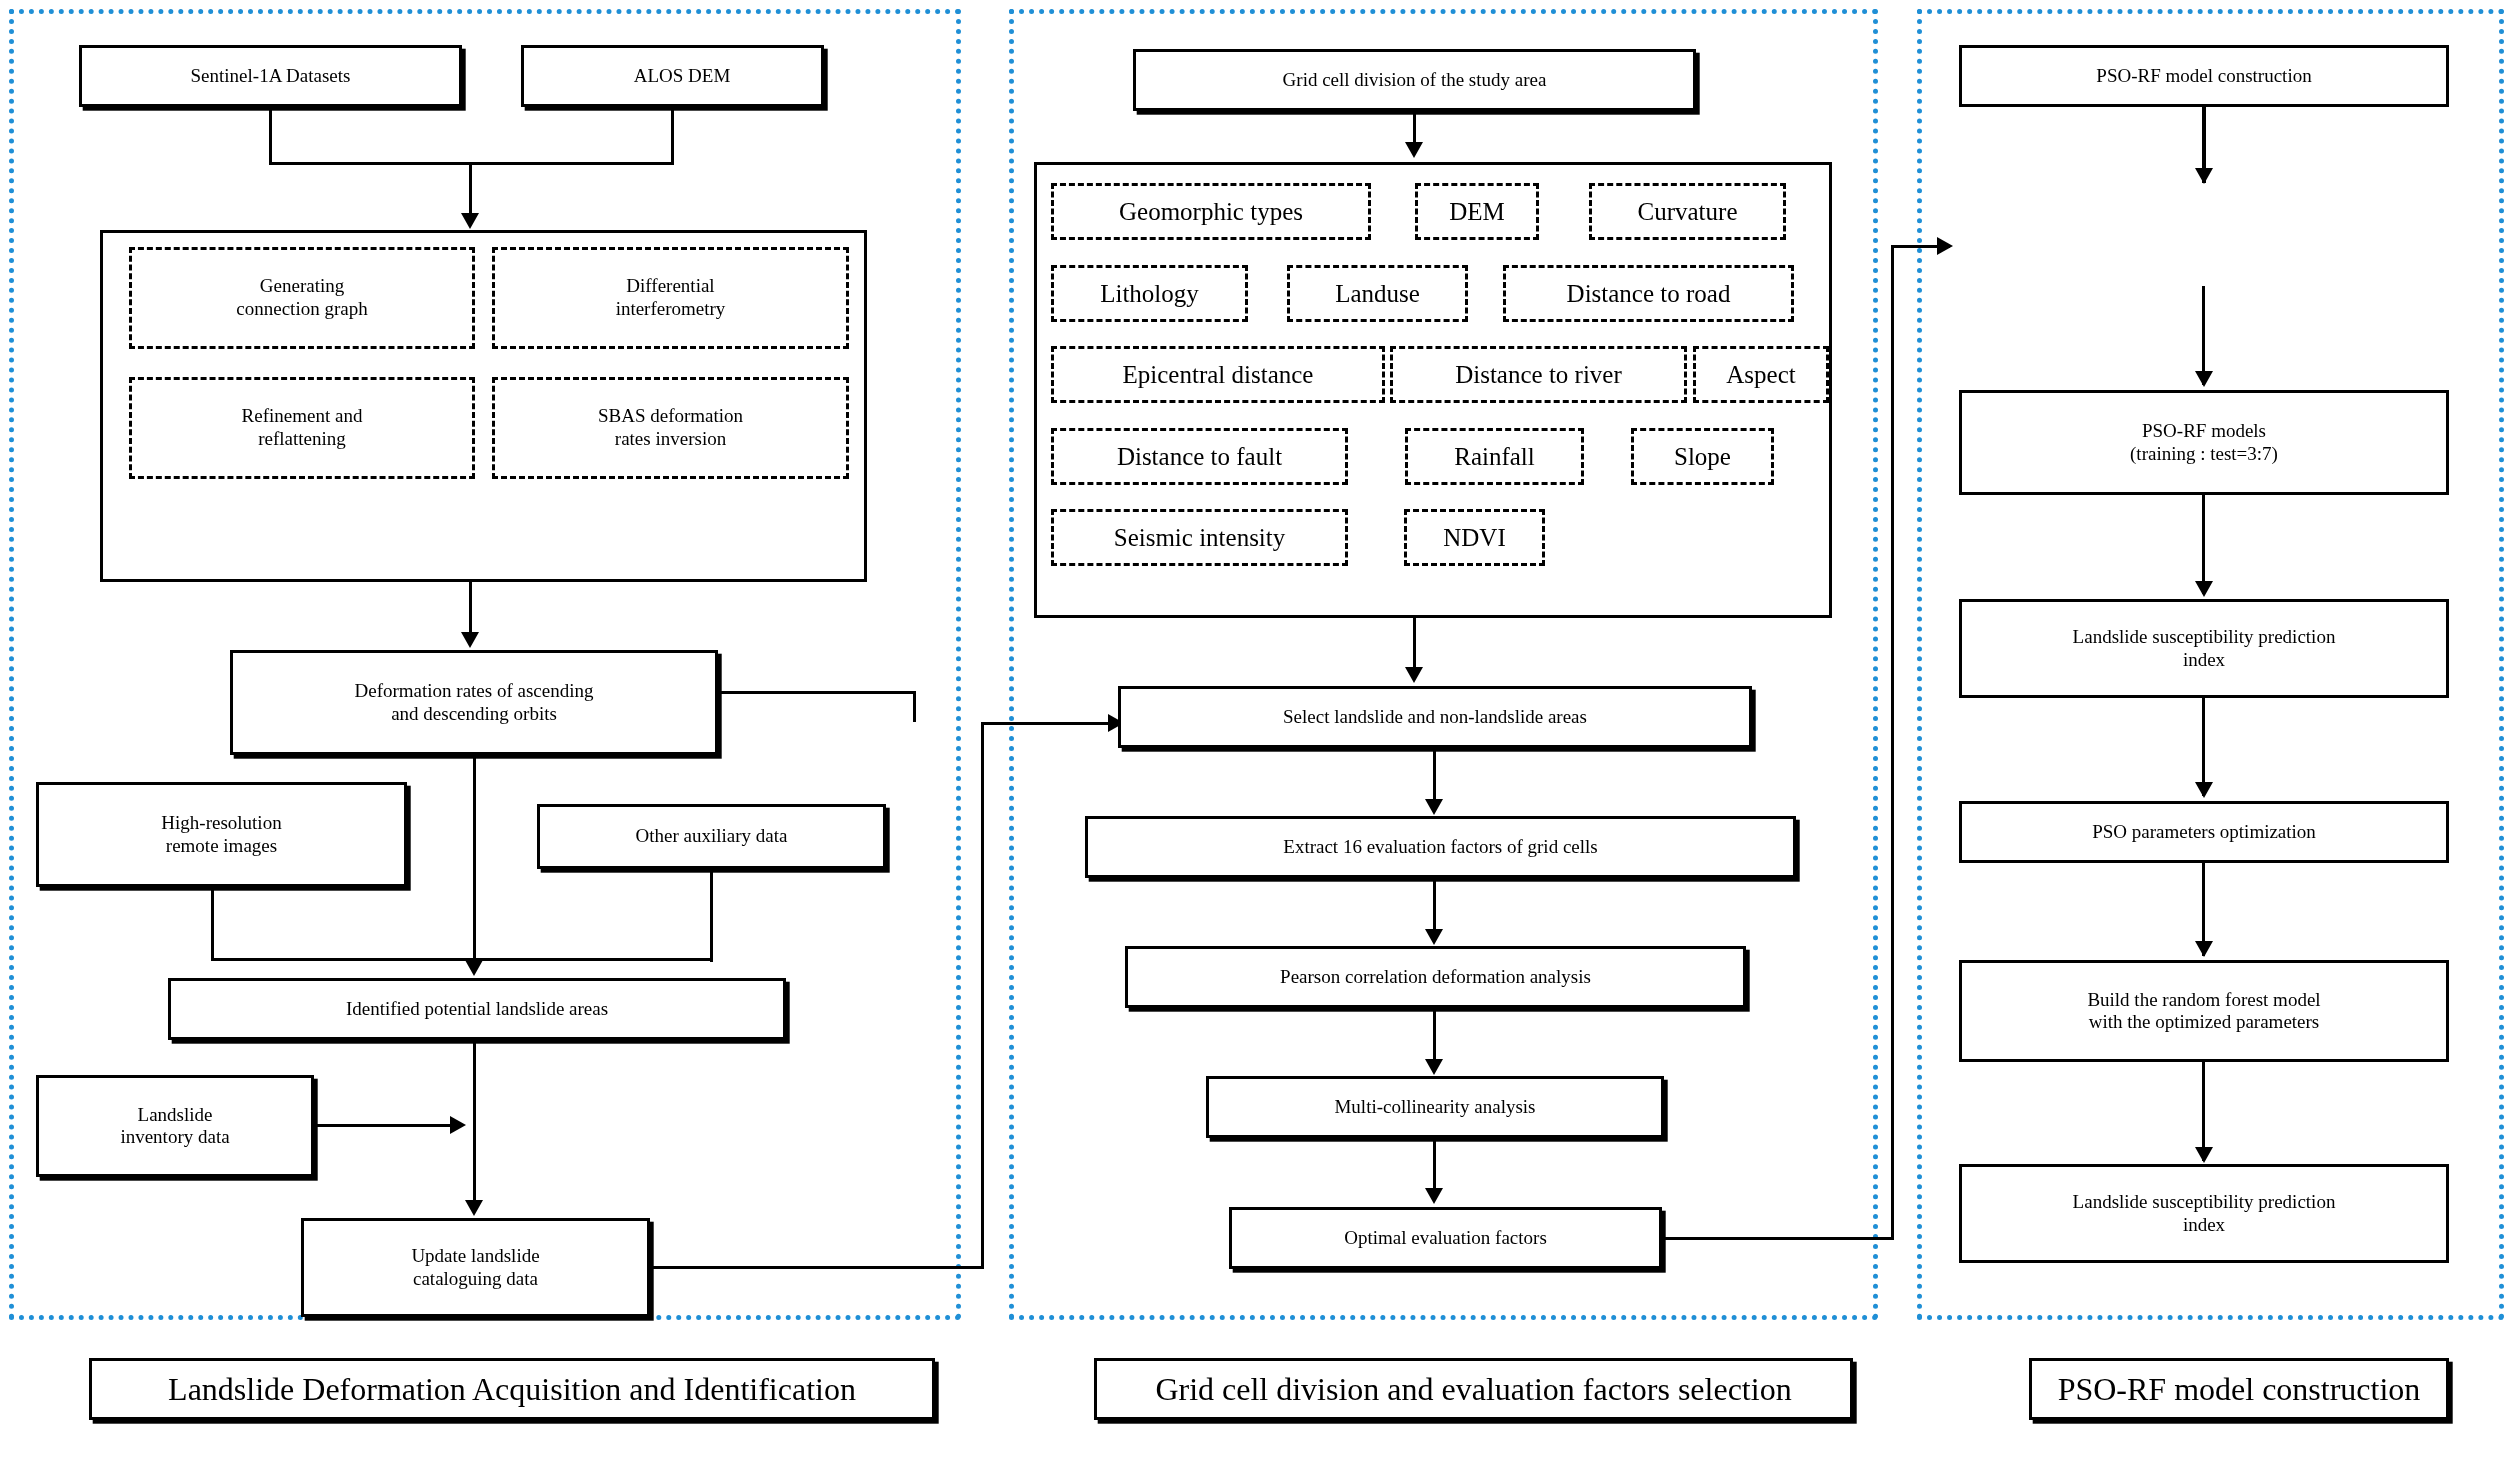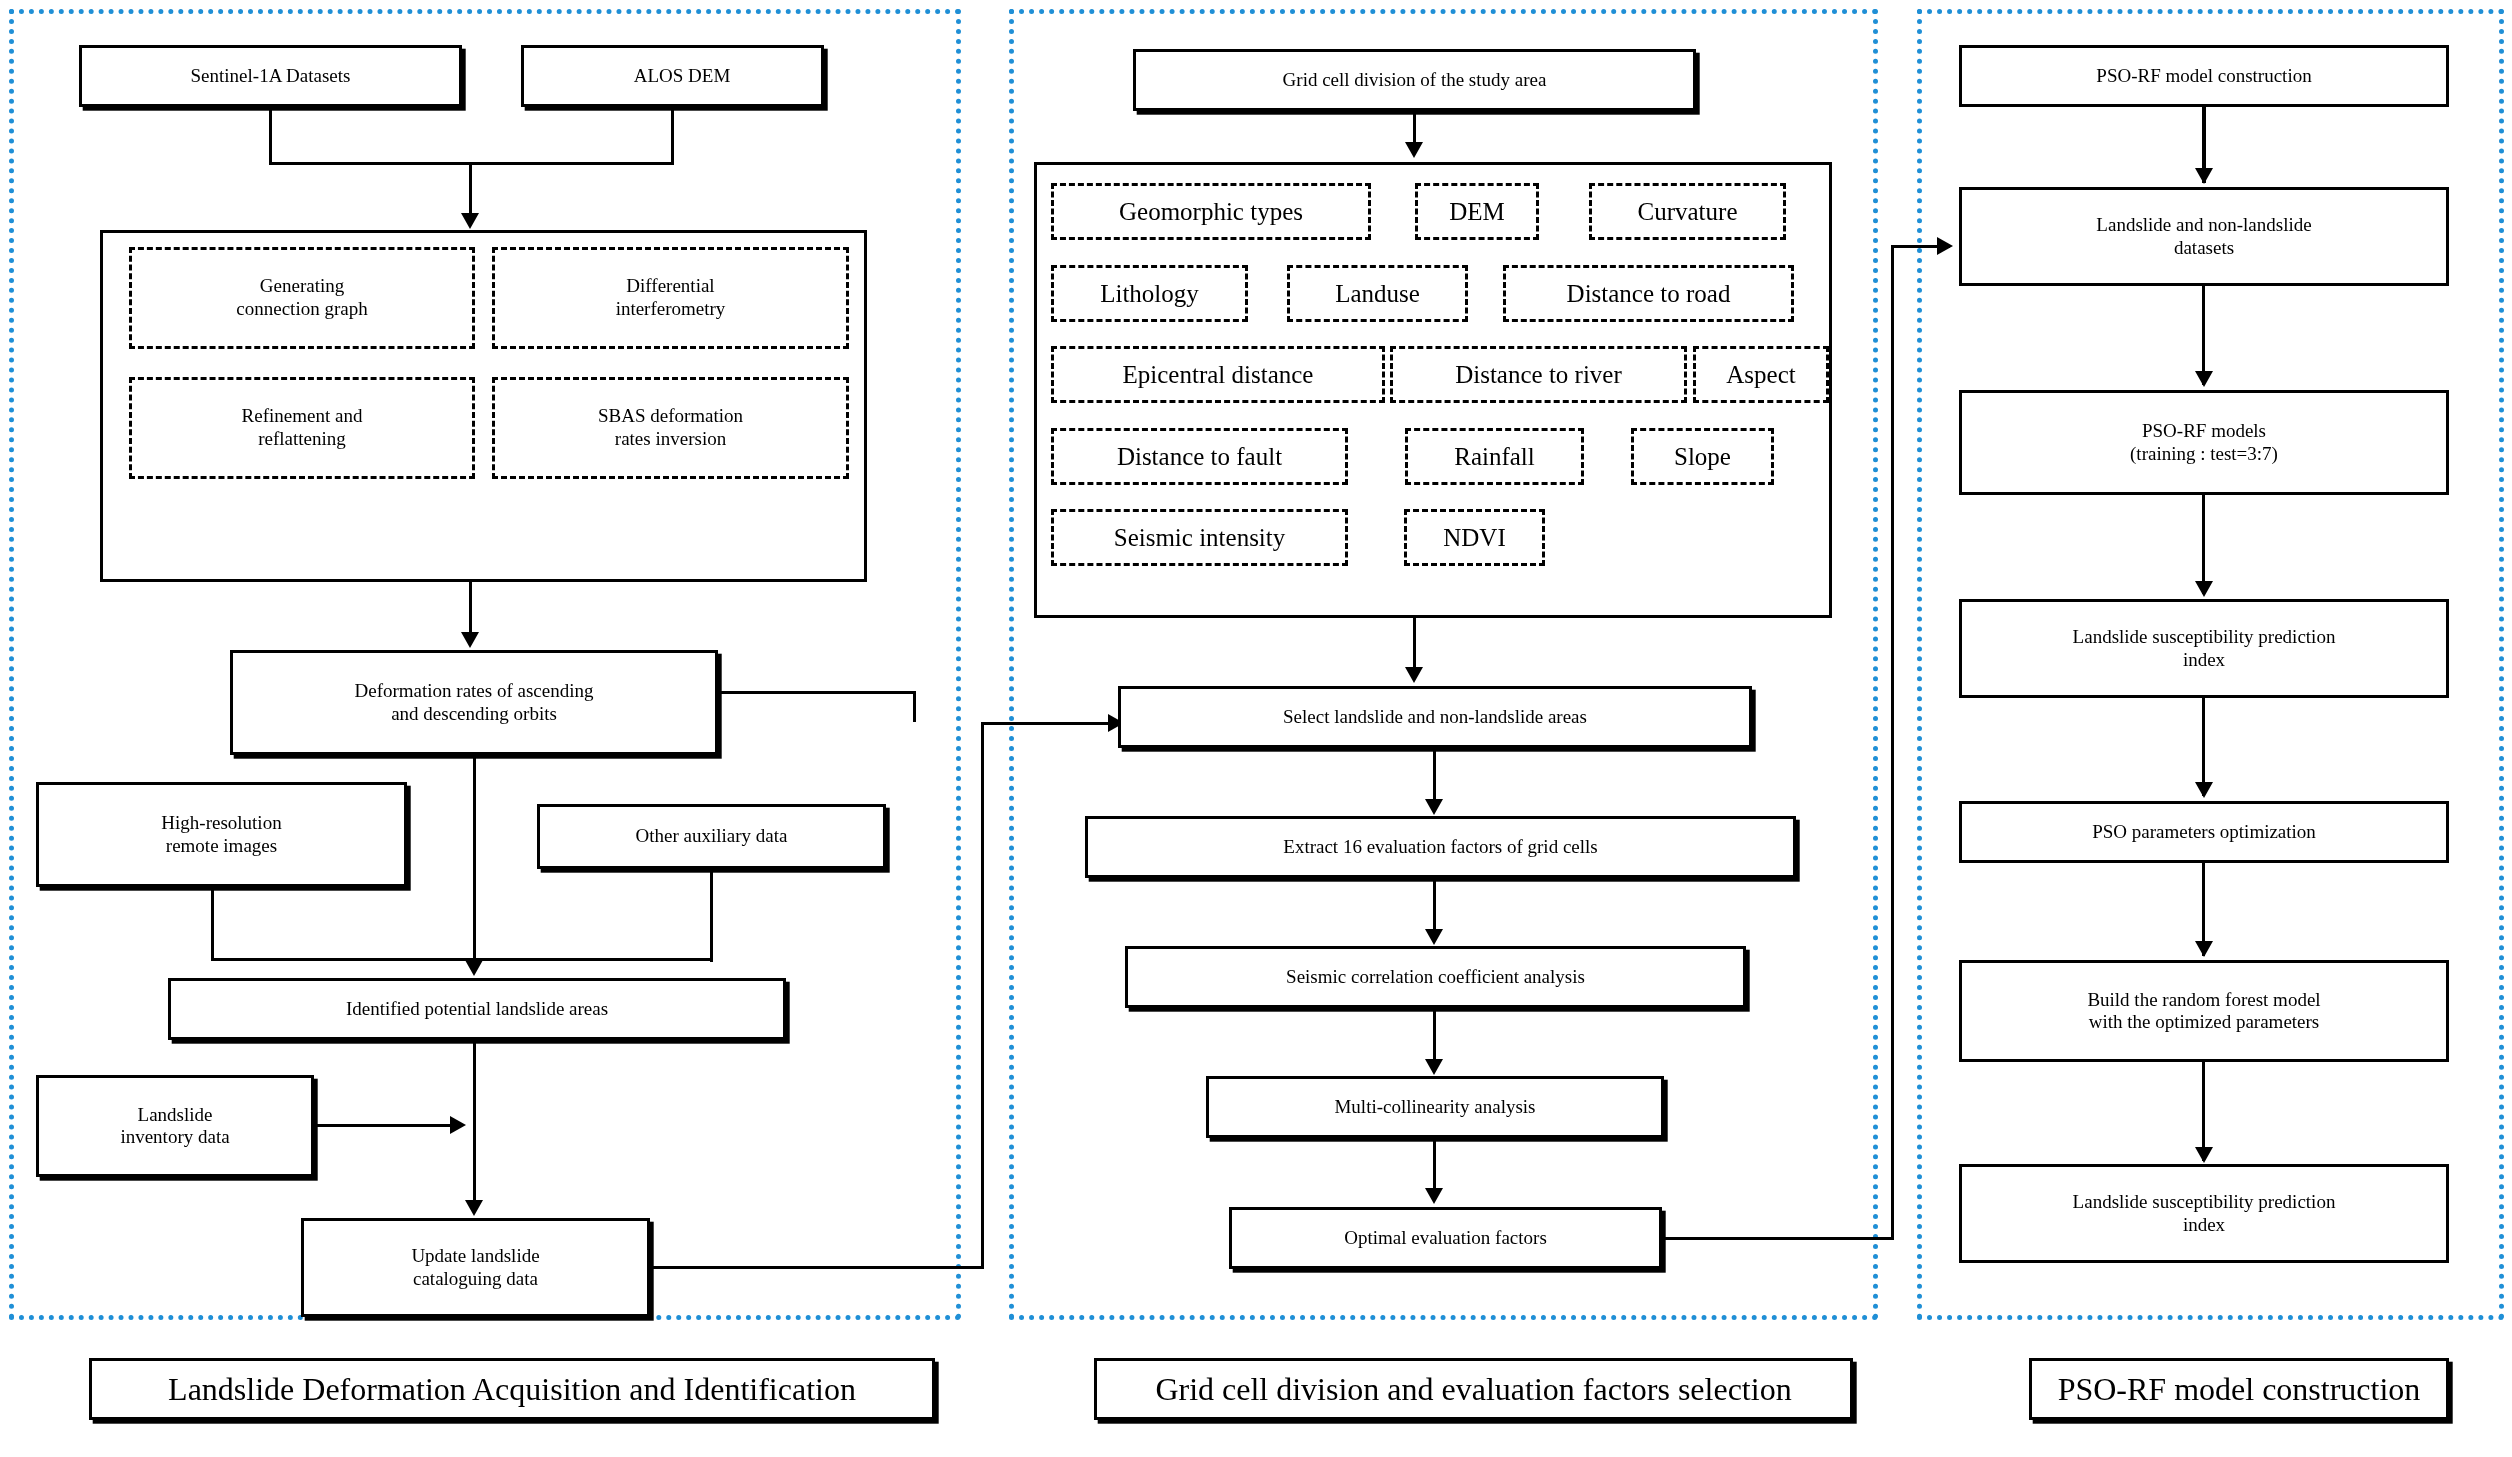--- a/index.html
+++ b/index.html
@@ -176,21 +176,21 @@
   <div class="box shadow f42" style="left:1118px;top:686px;width:634px;height:62px;">Select landslide and non-landslide areas</div>
 
   <div class="vline" style="left:1433px;top:748px;height:62px;"></div>
   <div class="arrow-down" style="left:1425px;top:799px;"></div>
 
   <div class="box shadow f42" style="left:1085px;top:816px;width:711px;height:62px;">Extract 16 evaluation factors of grid cells</div>
 
   <div class="vline" style="left:1433px;top:878px;height:62px;"></div>
   <div class="arrow-down" style="left:1425px;top:929px;"></div>
 
-  <div class="box shadow f42" style="left:1125px;top:946px;width:621px;height:62px;">Seismic correlation coefficient  analysis</div>
+  <div class="box shadow f42" style="left:1125px;top:946px;width:621px;height:62px;">Pearson correlation deformation  analysis</div>
 
   <div class="vline" style="left:1433px;top:1008px;height:62px;"></div>
   <div class="arrow-down" style="left:1425px;top:1059px;"></div>
 
   <div class="box shadow f42" style="left:1206px;top:1076px;width:458px;height:62px;">Multi-collinearity analysis</div>
 
   <div class="vline" style="left:1433px;top:1138px;height:62px;"></div>
   <div class="arrow-down" style="left:1425px;top:1188px;"></div>
 
   <div class="box shadow f42" style="left:1229px;top:1207px;width:433px;height:62px;">Optimal evaluation factors</div>
@@ -198,22 +198,20 @@
   <div class="hline" style="left:1662px;top:1237px;width:232px;"></div>
   <div class="vline" style="left:1891px;top:245px;height:993px;"></div>
   <div class="hline" style="left:1891px;top:245px;width:59px;"></div>
   <div class="arrow-right" style="left:1937px;top:237px;"></div>
 
   <div class="box f42" style="left:1959px;top:45px;width:490px;height:62px;">PSO-RF model construction</div>
 
   <div class="vline" style="left:2202px;top:106px;width:3.7px;height:77px;"></div>
   <div class="arrow-down" style="left:2195px;top:168px;"></div>
 
-  <div class="box f42" style="left:1959px;top:187px;width:490px;height:99px;white-space:pre-line;">Landslide and non-landslide
-datasets</div>
 
   <div class="vline" style="left:2202px;top:286px;height:99px;"></div>
   <div class="arrow-down" style="left:2195px;top:371px;"></div>
 
   <div class="box f42" style="left:1959px;top:390px;width:490px;height:105px;white-space:pre-line;">PSO-RF models
 (training : test=3:7)</div>
 
   <div class="vline" style="left:2202px;top:495px;height:99px;"></div>
   <div class="arrow-down" style="left:2195px;top:581px;"></div>
 

